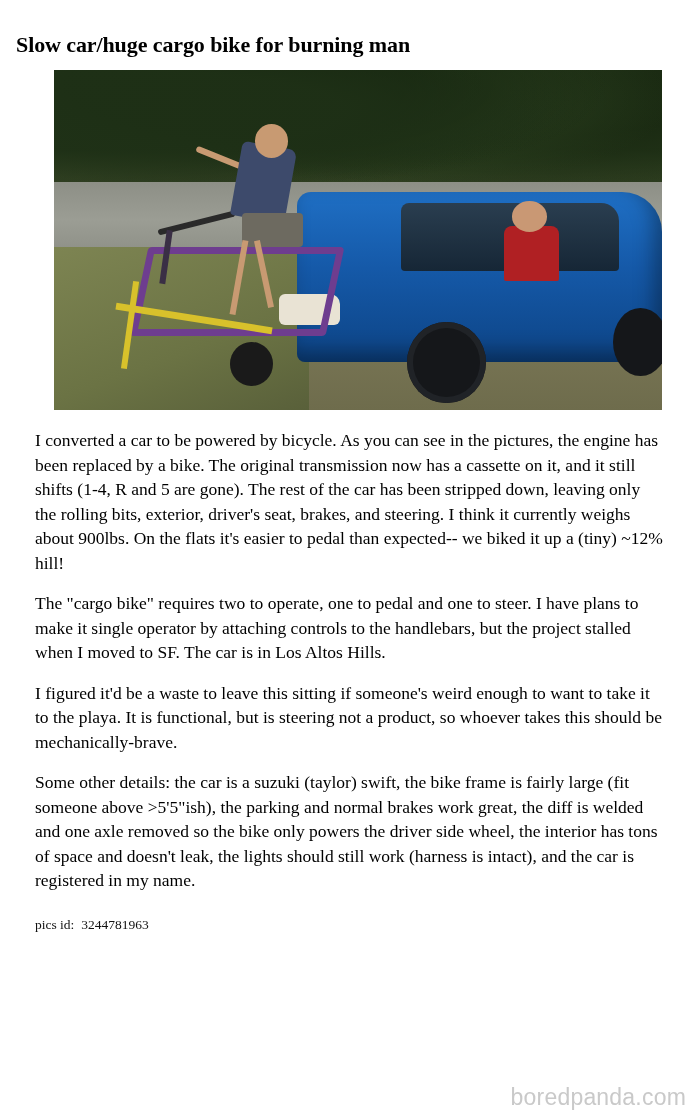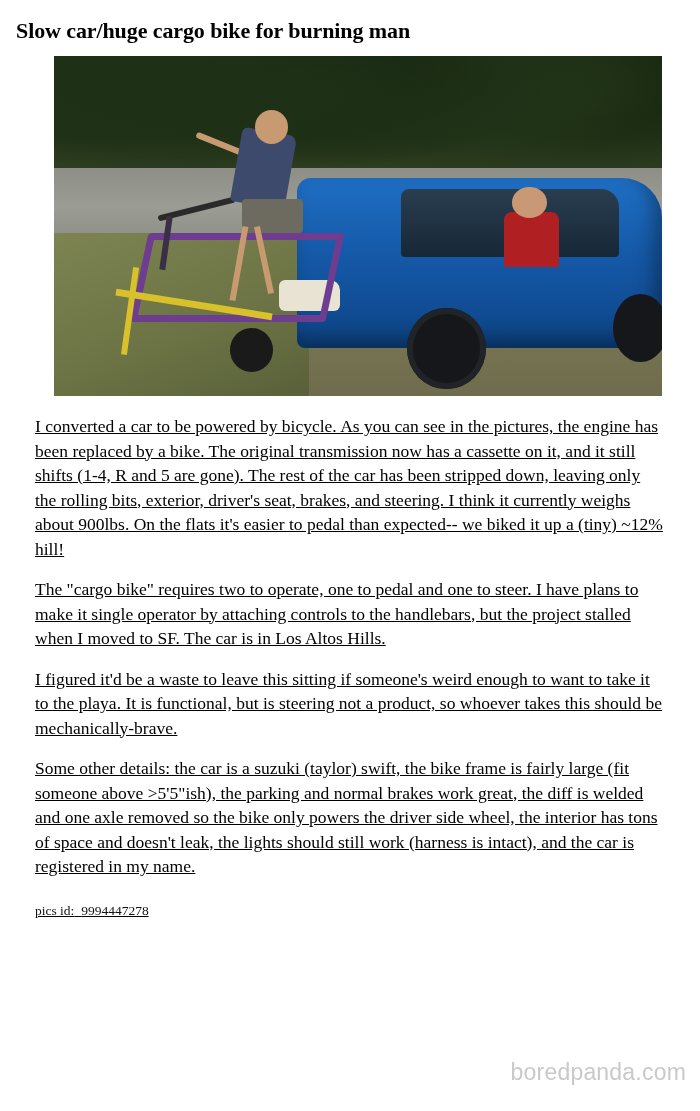--- a/index.html
+++ b/index.html
@@ -9,21 +9,21 @@
   }
   body {
     width: 700px;
     height: 1111px;
     font-family: "Liberation Serif", serif;
     color: #000000;
     position: relative;
     overflow: hidden;
   }
   .page {
-    padding: 10px 14px 0 14px;
+    padding: 24px 14px 0 14px;
     box-sizing: border-box;
     width: 700px;
   }
   .post-title {
     font-family: "Liberation Serif", serif;
     font-weight: bold;
     font-size: 22px;
     line-height: 26px;
     margin: 8px 0 12px 2px;
     letter-spacing: -0.1px;
@@ -150,40 +150,39 @@
   }
   .ph-small-wheel {
     position: absolute; left: 29%; top: 80%; width: 7%; height: 13%;
     background: #1a1a1a; border-radius: 50%;
   }
   .body-copy {
     width: 650px;
     margin: 0 auto;
     padding: 0 10px;
     box-sizing: border-box;
-    text-decoration: underline;
   }
   .para {
     font-family: "Liberation Serif", serif;
     font-size: 17.5px;
     line-height: 24.5px;
     margin: 16px 0 0 0;
     text-align: left;
   }
   .para:first-child { margin-top: 18px; }
   .post-id {
     font-family: "Liberation Serif", serif;
     font-size: 13.5px;
     margin: 24px 0 0 0;
     color: #111;
   }
   .watermark {
     position: absolute;
     right: 14px;
-    bottom: 25px;
+    bottom: 0;
     font-family: "Liberation Sans", sans-serif;
     font-size: 23px;
     color: #c9c9c9;
     letter-spacing: 0.2px;
   }
 </style>
 </head>
 <body>
 
 <div class="page">
@@ -219,19 +218,19 @@
   </div>
 
   <div class="body-copy">
     <p class="para">I converted a car to be powered by bicycle. As you can see in the pictures, the engine has been replaced by a bike. The original transmission now has a cassette on it, and it still shifts (1-4, R and 5 are gone). The rest of the car has been stripped down, leaving only the rolling bits, exterior, driver's seat, brakes, and steering. I think it currently weighs about 900lbs. On the flats it's easier to pedal than expected-- we biked it up a (tiny) ~12% hill!</p>
     <p class="para">The "cargo bike" requires two to operate, one to pedal and one to steer. I have plans to make it single operator by attaching controls to the handlebars, but the project stalled when I moved to SF. The car is in Los Altos Hills.</p>
     <p class="para">I figured it'd be a waste to leave this sitting if someone's weird enough to want to take it to the playa. It is functional, but is steering not a product, so whoever takes this should be mechanically-brave.</p>
     <p class="para">Some other details: the car is a suzuki (taylor) swift, the bike frame is fairly large (fit someone above &gt;5'5"ish), the parking and normal brakes work great, the diff is welded and one axle removed so the bike only powers the driver side wheel, the interior has tons of space and doesn't leak, the lights should still work (harness is intact), and the car is registered in my name.</p>
 
     <p class="post-id">
       <span>pics id:</span>
-      &nbsp;<span>9994447278</span>
+      &nbsp;<span>3244781963</span>
     </p>
   </div>
 
 </div>
 
 <div class="watermark">boredpanda.com</div>
 
 </body></html>

